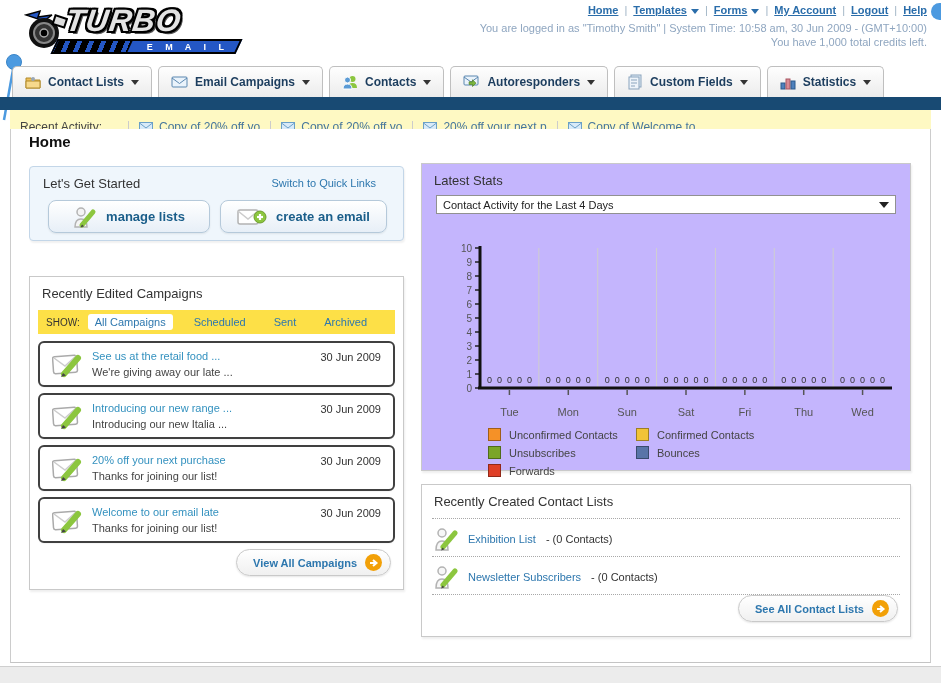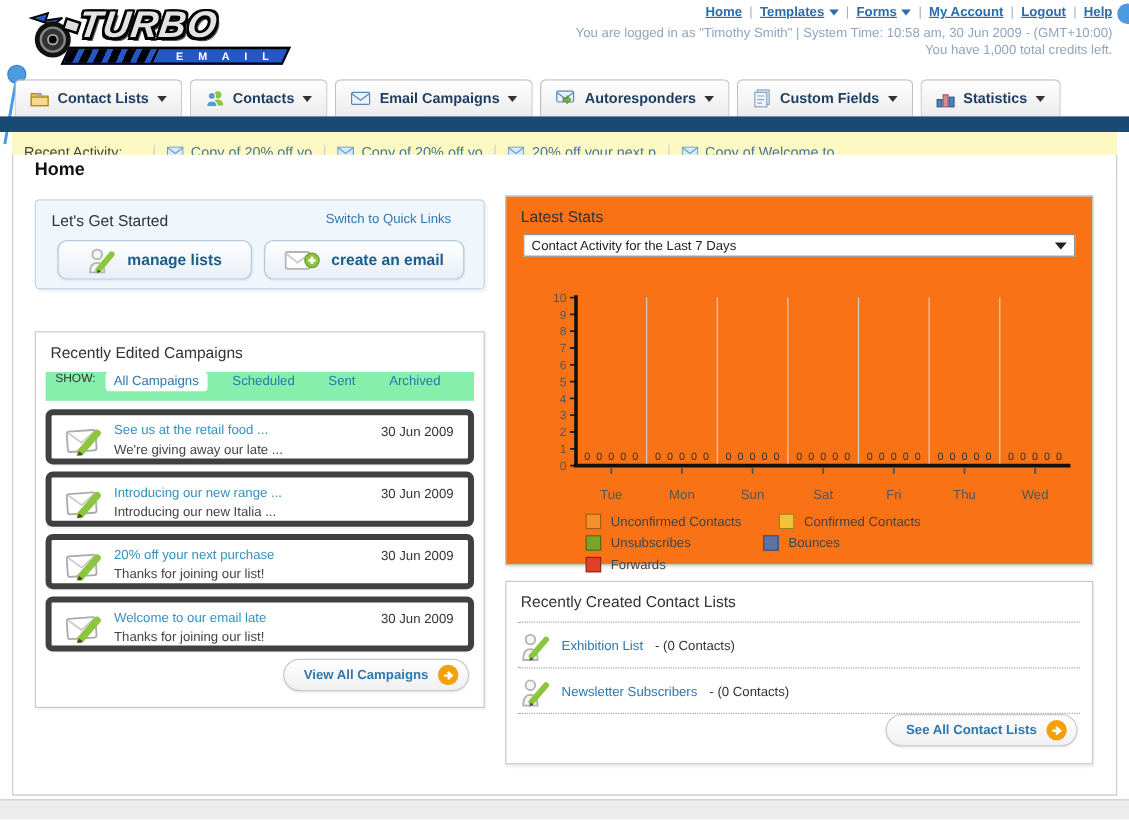--- a/index.html
+++ b/index.html
@@ -49,40 +49,40 @@
   .started { position:absolute; left:18px; top:37px; width:375px; height:75px; background:#eff6fc; border:1px solid #c3d6e8; border-radius:4px; box-shadow:1px 2px 2px rgba(0,0,0,.06); }
   .started-title { position:absolute; left:13px; top:9px; font-size:13px; color:#333; }
   .switch-link { position:absolute; right:27px; top:10px; font-size:11px; color:#2d77ae; cursor:pointer; }
   .big-btn { position:absolute; top:33px; height:33px; background:linear-gradient(#ffffff,#e7eff7); border:1px solid #b5c9da; border-radius:8px; display:flex; align-items:center; justify-content:center; gap:9px; font-size:13px; font-weight:bold; color:#1a5e8a; cursor:pointer; box-shadow:0 1px 2px rgba(0,0,0,.08); }
   .btn-manage { left:18px; width:162px; }
   .btn-create { left:190px; width:167px; }
 
   
   .campaigns { position:absolute; left:18px; top:147px; width:375px; height:314px; background:#fff; border:1px solid #c9c9c9; box-shadow:1px 2px 2px rgba(0,0,0,.07); }
   .panel-title { position:absolute; left:12px; top:9px; font-size:13px; color:#333; }
-  .show-bar { position:absolute; left:8px; top:33px; right:8px; height:24px; background:#86efac; display:flex; align-items:flex-start; font-size:11px; }
+  .show-bar { position:absolute; left:8px; top:33px; right:8px; height:24px; background:#fde047; display:flex; align-items:center; font-size:11px; }
   .show-label { color:#333; margin:0 8px 0 8px; font-size:10px; }
   .filter { color:#2d77ae; margin-right:14px; cursor:pointer; padding:2px 7px; }
   .filter.selected { background:#fff; border-radius:3px; }
-  .camp-row { position:absolute; left:8px; right:8px; height:46px; background:#fff; border:5px solid #404040; border-radius:6px; cursor:pointer; box-shadow:0 1px 1px rgba(0,0,0,.04); }
+  .camp-row { position:absolute; left:8px; right:8px; height:46px; background:#fff; border:2px solid #404040; border-radius:6px; cursor:pointer; box-shadow:0 1px 1px rgba(0,0,0,.04); }
   .camp-row .cicon { position:absolute; left:12px; top:9px; }
   .camp-title { position:absolute; left:52px; top:7px; font-size:11px; color:#3391bf; }
   .camp-sub { position:absolute; left:52px; top:23px; font-size:11px; color:#444; }
   .camp-date { position:absolute; right:12px; top:8px; font-size:11px; color:#333; }
   .pill-btn { position:absolute; height:27px; background:linear-gradient(#ffffff,#f0f0f0); border:1px solid #c9c9c9; border-radius:14px; display:flex; align-items:center; gap:8px; padding:0 8px 0 16px; font-size:11px; font-weight:bold; color:#2d77ae; cursor:pointer; box-shadow:0 1px 2px rgba(0,0,0,.1); }
   .view-all { right:12px; bottom:13px; }
 
   
-  .stats { position:absolute; left:410px; top:34px; width:490px; height:308px; background:#f97316; border:1px solid #c9c9c9; box-shadow:1px 2px 2px rgba(0,0,0,.07); }
+  .stats { position:absolute; left:410px; top:34px; width:490px; height:308px; background:#c4b5fd; border:1px solid #c9c9c9; box-shadow:1px 2px 2px rgba(0,0,0,.07); }
   .dropdown { position:absolute; left:14px; right:14px; top:31px; height:19px; background:#fff; border:1px solid #919191; display:flex; align-items:center; font-size:11px; color:#222; padding:0 6px; cursor:pointer; }
   .dropdown .dcaret { position:absolute; right:6px; width:0; height:0; border-left:5px solid transparent; border-right:5px solid transparent; border-top:6px solid #222; }
   .chart-wrap { position:absolute; left:12px; top:76px; width:466px; height:182px; }
   svg text { font-family:"Liberation Sans", sans-serif; }
   .legend { position:absolute; left:66px; top:264px; width:432px; display:flex; flex-wrap:wrap; row-gap:5px; }
-  .legend-item { display:flex; align-items:center; gap:8px; width:161px; font-size:11px; color:#444; }
+  .legend-item { display:flex; align-items:center; gap:8px; width:148px; font-size:11px; color:#444; }
   .legend-item:nth-child(3) { width:148px; }
   .legend-swatch { width:13px; height:13px; border:1px solid rgba(0,0,0,.35); display:inline-block; }
 
   
   .clists { position:absolute; left:410px; top:355px; width:490px; height:153px; background:#fff; border:1px solid #c9c9c9; box-shadow:1px 2px 2px rgba(0,0,0,.07); }
   .dotted { position:absolute; left:10px; right:10px; border-bottom:1px dotted #a8a8a8; }
   .clist-item { position:absolute; left:12px; height:28px; display:flex; align-items:center; gap:10px; font-size:11px; cursor:pointer; }
   .clist-item a { color:#2d77ae; }
   .clist-count { color:#333; }
   .see-all { right:12px; bottom:14px; }
@@ -128,35 +128,35 @@
     <div class="tab">
       <svg width="16" height="16" viewBox="0 0 16 16">
         <path d="M1 4 h5 l2 2 h7 v8 H1 Z" fill="#eec05a" stroke="#b08a2a"></path>
         <path d="M1 7 h14 v7 H1 Z" fill="#f7d98c" stroke="#b08a2a"></path>
         <circle cx="8" cy="5" r="2" fill="#9aa7b5"></circle>
       </svg>
       <span>Contact Lists</span>
       <span class="tcaret"></span>
     </div>
     <div class="tab">
+      <svg width="17" height="14" viewBox="0 0 17 14">
+        <rect x="1" y="2" width="15" height="10" rx="1" fill="#eaf3fb" stroke="#5b87b0"></rect>
+        <path d="M1 3 L8.5 8.5 L16 3" fill="none" stroke="#5b87b0"></path>
+      </svg>
+      <span>Email Campaigns</span>
+      <span class="tcaret"></span>
+    </div>
+    <div class="tab">
       <svg width="16" height="16" viewBox="0 0 16 16">
         <circle cx="10.5" cy="5" r="3" fill="#8cc63f"></circle>
         <path d="M6 14 q0 -5 4.5 -5 q4.5 0 4.5 5 Z" fill="#8cc63f"></path>
         <circle cx="5.5" cy="6" r="3" fill="#5b9bd5" stroke="#fff"></circle>
         <path d="M1 15 q0 -5 4.5 -5 q4.5 0 4.5 5 Z" fill="#5b9bd5" stroke="#fff"></path>
       </svg>
       <span>Contacts</span>
-      <span class="tcaret"></span>
-    </div>
-    <div class="tab">
-      <svg width="17" height="14" viewBox="0 0 17 14">
-        <rect x="1" y="2" width="15" height="10" rx="1" fill="#eaf3fb" stroke="#5b87b0"></rect>
-        <path d="M1 3 L8.5 8.5 L16 3" fill="none" stroke="#5b87b0"></path>
-      </svg>
-      <span>Email Campaigns</span>
       <span class="tcaret"></span>
     </div>
     <div class="tab">
       <svg width="17" height="15" viewBox="0 0 17 15">
         <rect x="1" y="1" width="14" height="9" rx="1" fill="#eaf3fb" stroke="#5b87b0"></rect>
         <path d="M1 2 L8 7 L15 2" fill="none" stroke="#5b87b0"></path>
         <path d="M9 11 h4 v-2.5 l4 4 -4 4 v-2.5 h-4 Z" fill="#7cb83e" stroke="#4e7d22" stroke-width="0.8" transform="translate(-1.5,-2.5) scale(0.85)"></path>
       </svg>
       <span>Autoresponders</span>
       <span class="tcaret"></span>
@@ -307,21 +307,21 @@
           <svg width="10" height="10" viewBox="0 0 10 10">
               <path d="M1 5 h5 M4 2 l3.5 3 L4 8" fill="none" stroke="#fff" stroke-width="2"></path>
             </svg>
         </span>
       </div>
     </div>
 
     <div class="stats">
       <div class="panel-title">Latest Stats</div>
       <div class="dropdown">
-        <span>Contact Activity for the Last 7 Days</span>
+        <span>Contact Activity for the Last 4 Days</span>
         <span class="dcaret"></span>
       </div>
       <div class="chart-wrap">
         <svg width="466" height="182" viewBox="0 0 466 182">
             <line x1="104.85714285714286" y1="8" x2="104.85714285714286" y2="148" stroke="#cfcfcf" stroke-width="1"></line>
             <line x1="163.71428571428572" y1="8" x2="163.71428571428572" y2="148" stroke="#cfcfcf" stroke-width="1"></line>
             <line x1="222.57142857142858" y1="8" x2="222.57142857142858" y2="148" stroke="#cfcfcf" stroke-width="1"></line>
             <line x1="281.42857142857144" y1="8" x2="281.42857142857144" y2="148" stroke="#cfcfcf" stroke-width="1"></line>
             <line x1="340.2857142857143" y1="8" x2="340.2857142857143" y2="148" stroke="#cfcfcf" stroke-width="1"></line>
             <line x1="399.14285714285717" y1="8" x2="399.14285714285717" y2="148" stroke="#cfcfcf" stroke-width="1"></line>

